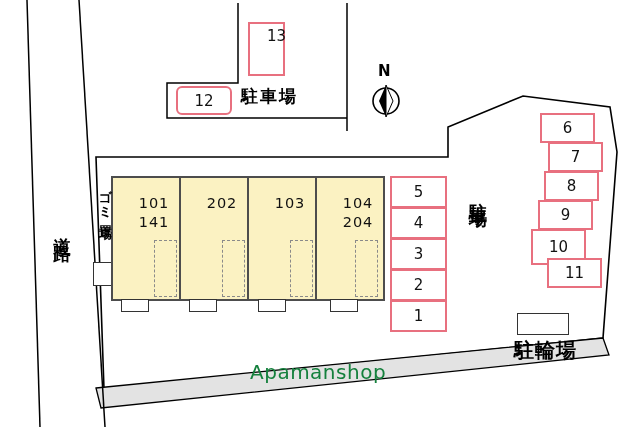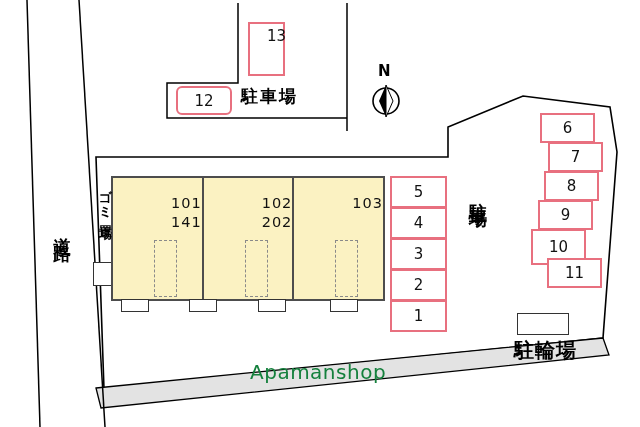--- a/index.html
+++ b/index.html
@@ -28,21 +28,21 @@
   .building {
     position:absolute; z-index:2;
     left:111px; top:176px; width:274px; height:125px;
     background:#fbf2c2;
     border:2.5px solid #4d4d4d;
     display:flex;
   }
   .unit {
     flex:1 1 0; position:relative;
     border-right:2px solid #4d4d4d;
-    text-align:right;
+    text-align:center;
     padding-left:16px;
   }
   .unit:last-child { border-right:none; }
   .unit-label {
     margin-top:16px;
     font-size:14.5px; line-height:1.3; color:#111;
     letter-spacing:1px;
   }
   .dash-box {
     position:absolute; z-index:3;
@@ -123,30 +123,36 @@
   <div class="building">
     <div class="unit">
       <div class="unit-label">
         <div>101</div>
         <div>141</div>
       </div>
       <div class="dash-box" style="left:41px; top:62px;"></div>
     </div>
     <div class="unit">
       <div class="unit-label">
-        <div>102</div>
         <div>202</div>
       </div>
       <div class="dash-box" style="left:41px; top:62px;"></div>
     </div>
     <div class="unit">
       <div class="unit-label">
         <div>103</div>
       </div>
       <div class="dash-box" style="left:41px; top:62px;"></div>
+    </div>
+    <div class="unit">
+      <div class="unit-label">
+        <div>104</div>
+        <div>204</div>
+      </div>
+      <div class="dash-box" style="left:38px; top:62px;"></div>
     </div>
   </div>
 
   <div class="porch" style="left:121px; top:299px;"></div>
   <div class="porch" style="left:189px; top:299px;"></div>
   <div class="porch" style="left:258px; top:299px;"></div>
   <div class="porch" style="left:330px; top:299px;"></div>
 
   <div class="pspace" style="left:390px; top:176px; width:57px; height:32px;">
     <span>5</span>

